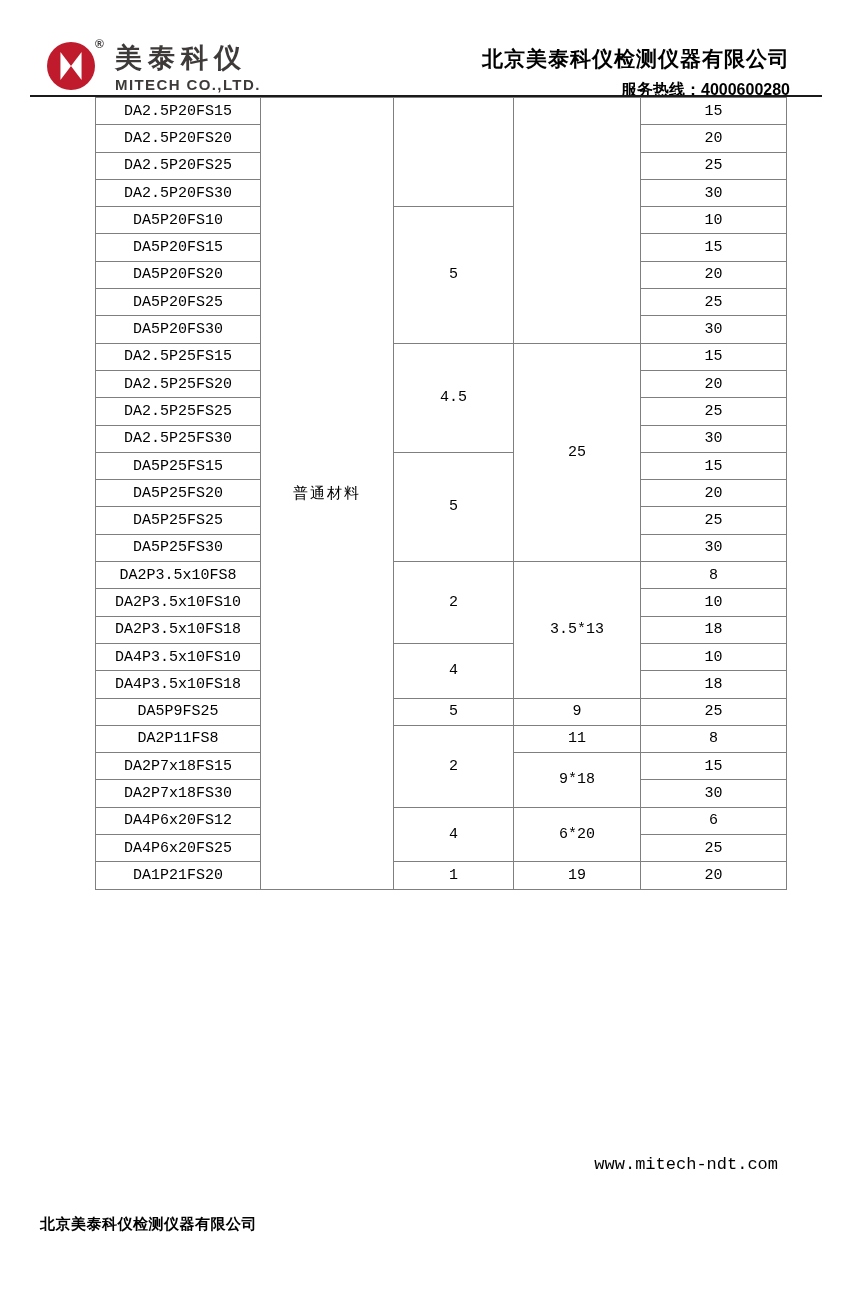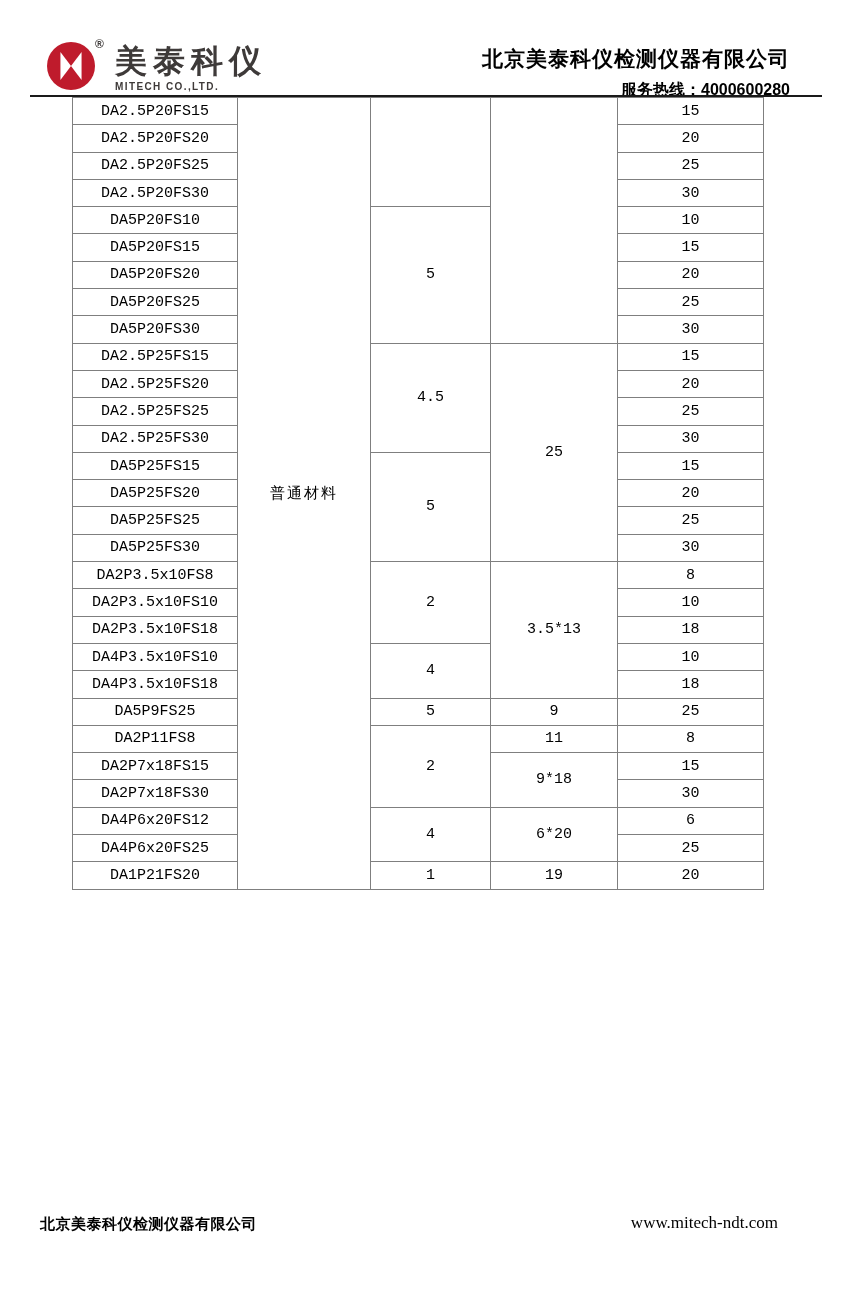--- a/index.html
+++ b/index.html
@@ -13,40 +13,41 @@
     overflow:hidden;
   }
 
   
   .logo { position:absolute; left:47px; top:42px; display:flex; align-items:flex-start; }
   .logo-mark { position:relative; width:60px; height:50px; }
   .logo-mark svg { display:block; }
   .reg-mark { position:absolute; left:48px; top:-5px; font-size:12px; color:#3e3a39; font-weight:bold; }
   .logo-text { margin-left:8px; margin-top:3px; }
   .brand-cn {
-    font-size:32px; font-weight:bold; color:#3e3a39;
+    font-size:27px; font-weight:bold; color:#3e3a39;
     letter-spacing:6px; line-height:1; white-space:nowrap;
   }
   .brand-en {
-    font-size:10px; font-weight:bold; color:#3e3a39;
+    font-size:15px; font-weight:bold; color:#3e3a39;
     letter-spacing:1.4px; margin-top:4px; white-space:nowrap;
   }
   .header-right { position:absolute; right:60px; top:45px; text-align:right; }
   .company-name { font-size:21px; font-weight:bold; letter-spacing:1px; white-space:nowrap; }
   .hotline { font-size:16px; font-weight:bold; margin-top:7px; white-space:nowrap; }
   .header-rule {
     position:absolute; left:30px; top:95px;
     width:792px; height:2px; background:#1a1a1a;
   }
 
   
   .table-wrap { position:absolute; left:72px; top:97px; }
   table.product-table {
     border-collapse:collapse; table-layout:fixed;
     border:1px solid #5a5a5a;
+    margin-left:23px;
   }
   table.product-table td {
     border:1px solid #7f7f7f;
     text-align:center; vertical-align:middle;
     padding:0; height:26.3px;
     font-family:"Liberation Mono", monospace;
     font-size:15px; color:#000;
     overflow:hidden; white-space:nowrap;
   }
   td.cell-material {
@@ -58,22 +59,22 @@
   col.w3 { width:120px; }
   col.w4 { width:127px; }
   col.w5 { width:146px; }
 
   
   .footer-left {
     position:absolute; left:40px; top:1215px;
     font-size:15px; font-weight:bold; letter-spacing:0.5px; white-space:nowrap;
   }
   .footer-right {
-    position:absolute; right:72px; top:1213px;
-    font-family:Liberation Serif, serif;
+    position:absolute; right:72px; top:1155px;
+    font-family:Liberation Mono, monospace;
     font-size:17px; white-space:nowrap;
   }
 </style>
 </head>
 <body>
 
 <div class="page">
 
   <div class="logo">
     <div class="logo-mark">

